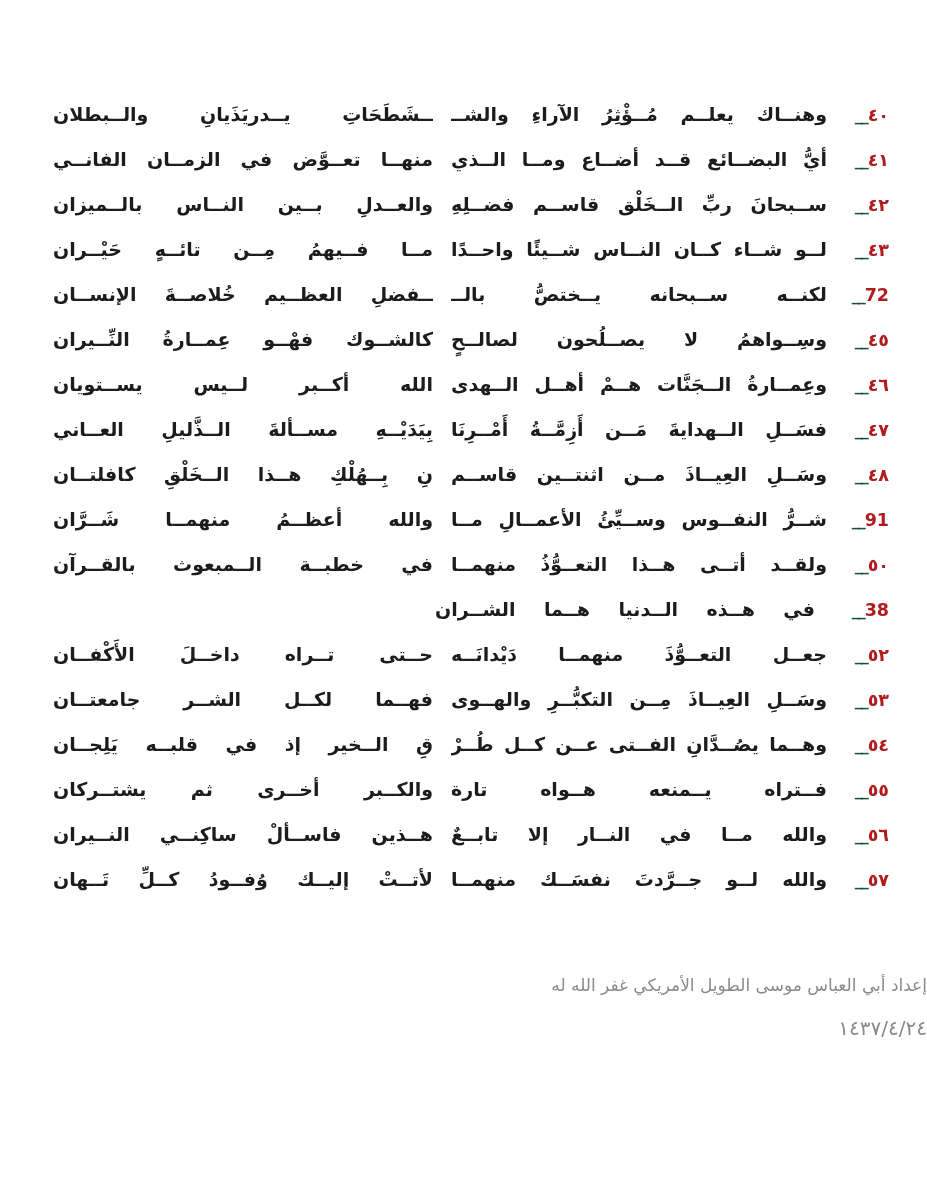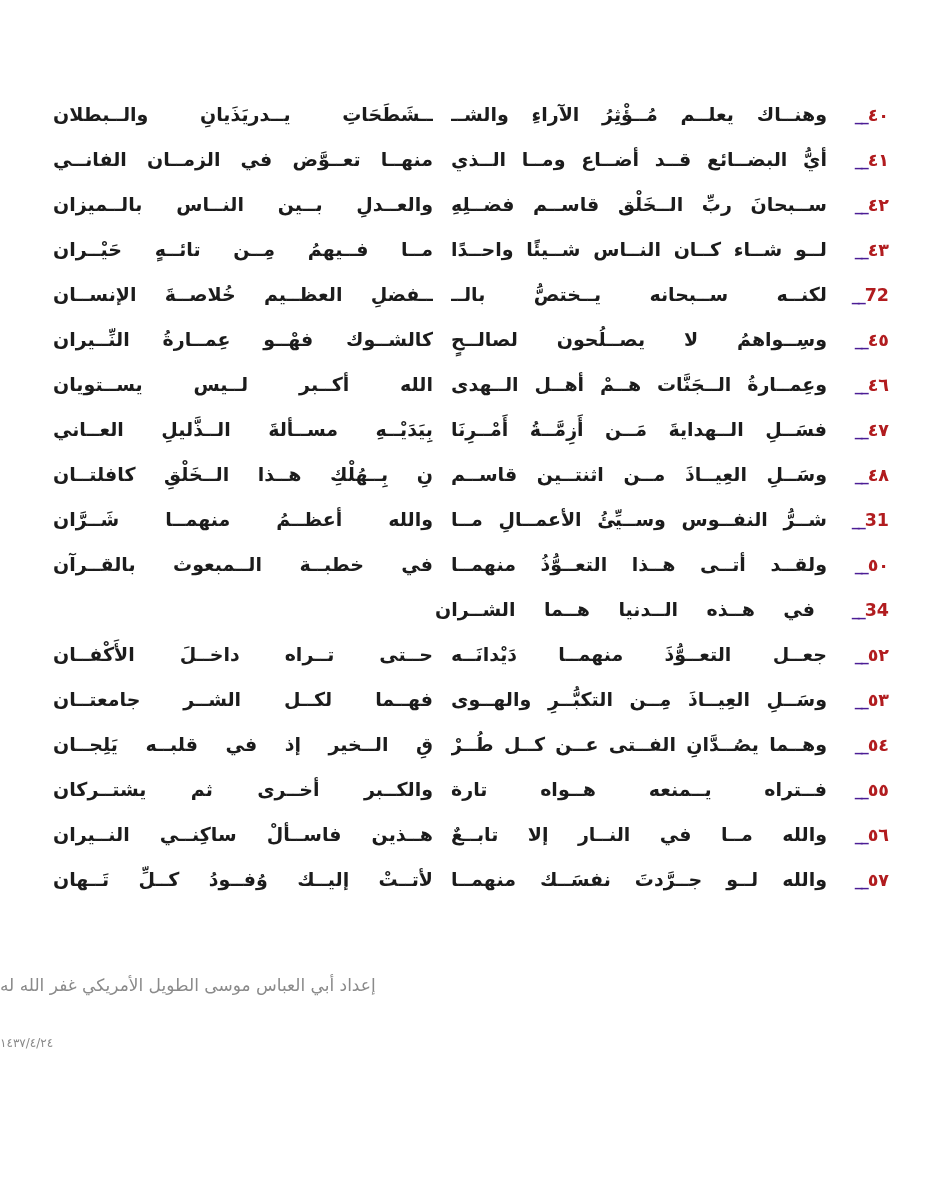--- a/index.html
+++ b/index.html
@@ -35,21 +35,21 @@
     flex: 0 0 56px;
     line-height: 45px;
   }
   .verse-num {
     color: #b11c1f;
     font-weight: bold;
     font-size: 17.5px;
     text-align: center;
   }
   .verse-dash {
-    color: #4c1d95;
+    color: #14532d;
     font-weight: bold;
     font-size: 16px;
     letter-spacing: -2px;
     margin-right: 1px;
   }
   .hemistich {
     font-size: 19px;
     font-weight: bold;
     color: #1c1c1c;
     line-height: 45px;
@@ -67,32 +67,32 @@
   .h2 {
     width: 380px;
     flex: 0 0 380px;
     margin-right: 18px;
   }
   .footer {
     position: absolute;
     top: 975px;
     left: 0;
     width: 927px;
-    text-align: left;
+    text-align: right;
     direction: rtl;
   }
   .credit {
     color: #8a8a8a;
     font-size: 17px;
     font-weight: normal;
   }
   .hijri-date {
-    margin-top: 41px;
+    margin-top: 21px;
     color: #8a8a8a;
-    font-size: 12px;
+    font-size: 20px;
     direction: ltr;
     letter-spacing: 1px;
   }
 </style>
 </head>
 <body>
 
 <div class="page">
   <div class="verses">
 
@@ -172,39 +172,39 @@
       <span class="num-cell">
           <span class="verse-num">٤٨</span>
           <span class="verse-dash">__</span>
         </span>
       <div class="hemistich h1">وسَــلِ العِيــاذَ مــن اثنتــين قاســم اللَّتــا</div>
       <div class="hemistich h2">نِ بِــهُلْكِ هــذا الــخَلْقِ كافلتــان</div>
     </div>
 
     <div class="verse-row">
       <span class="num-cell">
-          <span class="verse-num">31</span>
+          <span class="verse-num">91</span>
           <span class="verse-dash">__</span>
         </span>
       <div class="hemistich h1">شــرُّ النفــوس وســيِّئُ الأعمــالِ مــا</div>
       <div class="hemistich h2">والله أعظــمُ منهمــا شَــرَّان</div>
     </div>
 
     <div class="verse-row">
       <span class="num-cell">
           <span class="verse-num">٥٠</span>
           <span class="verse-dash">__</span>
         </span>
       <div class="hemistich h1">ولقــد أتــى هــذا التعــوُّذُ منهمــا</div>
       <div class="hemistich h2">في خطبــة الــمبعوث بالقــرآن</div>
     </div>
 
     <div class="verse-row">
       <span class="num-cell">
-          <span class="verse-num">34</span>
+          <span class="verse-num">38</span>
           <span class="verse-dash">__</span>
         </span>
       <div class="hemistich h2">في هــذه الــدنيا هــما الشــران</div>
     </div>
 
     <div class="verse-row">
       <span class="num-cell">
           <span class="verse-num">٥٢</span>
           <span class="verse-dash">__</span>
         </span>

